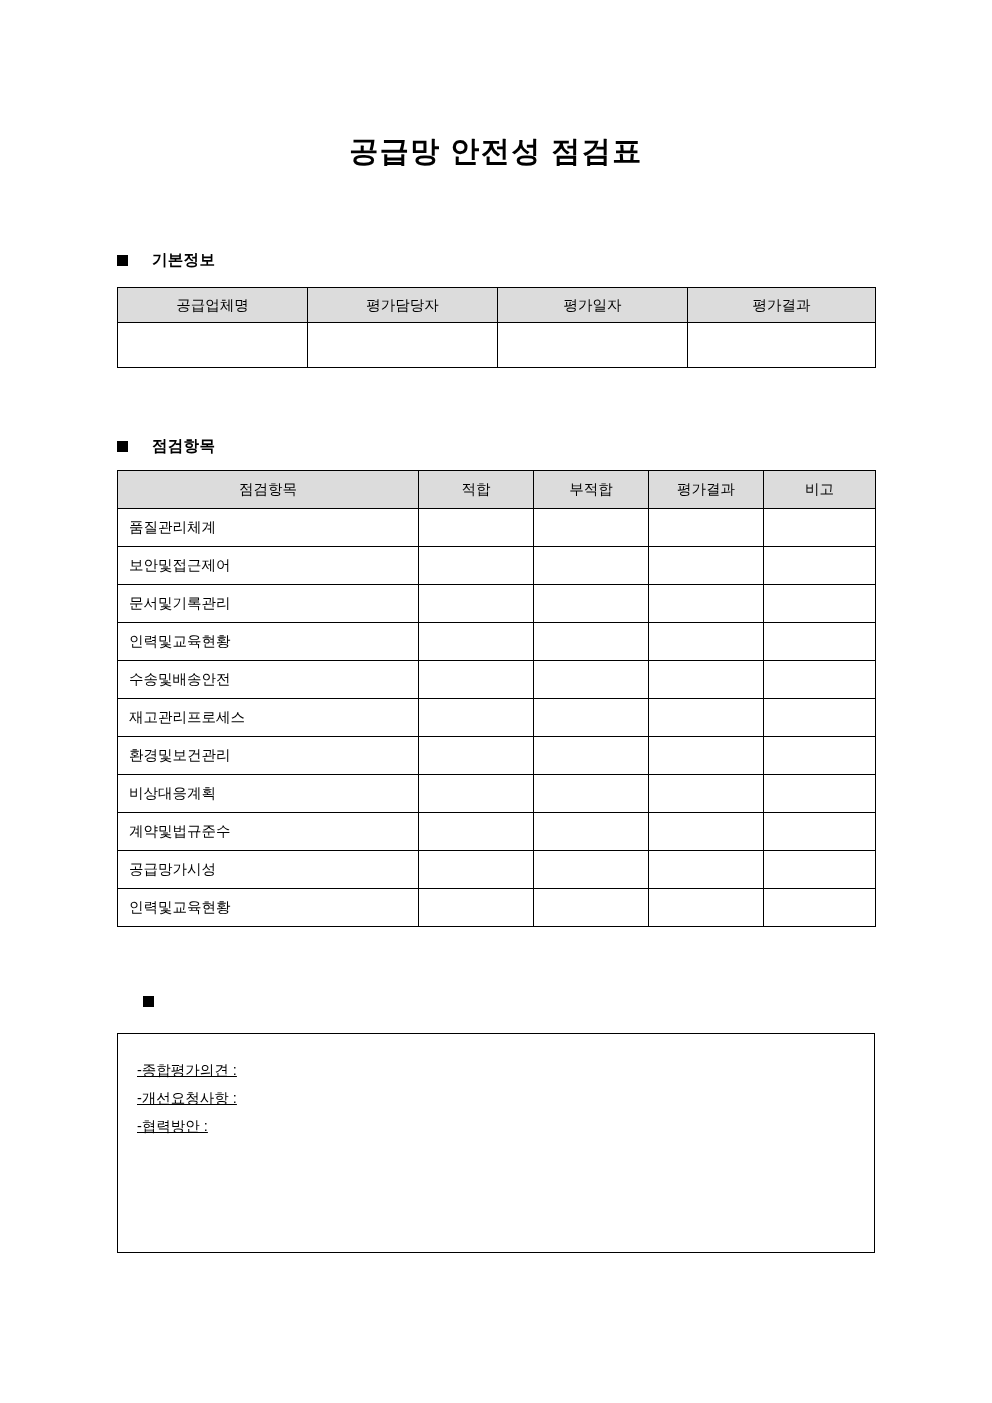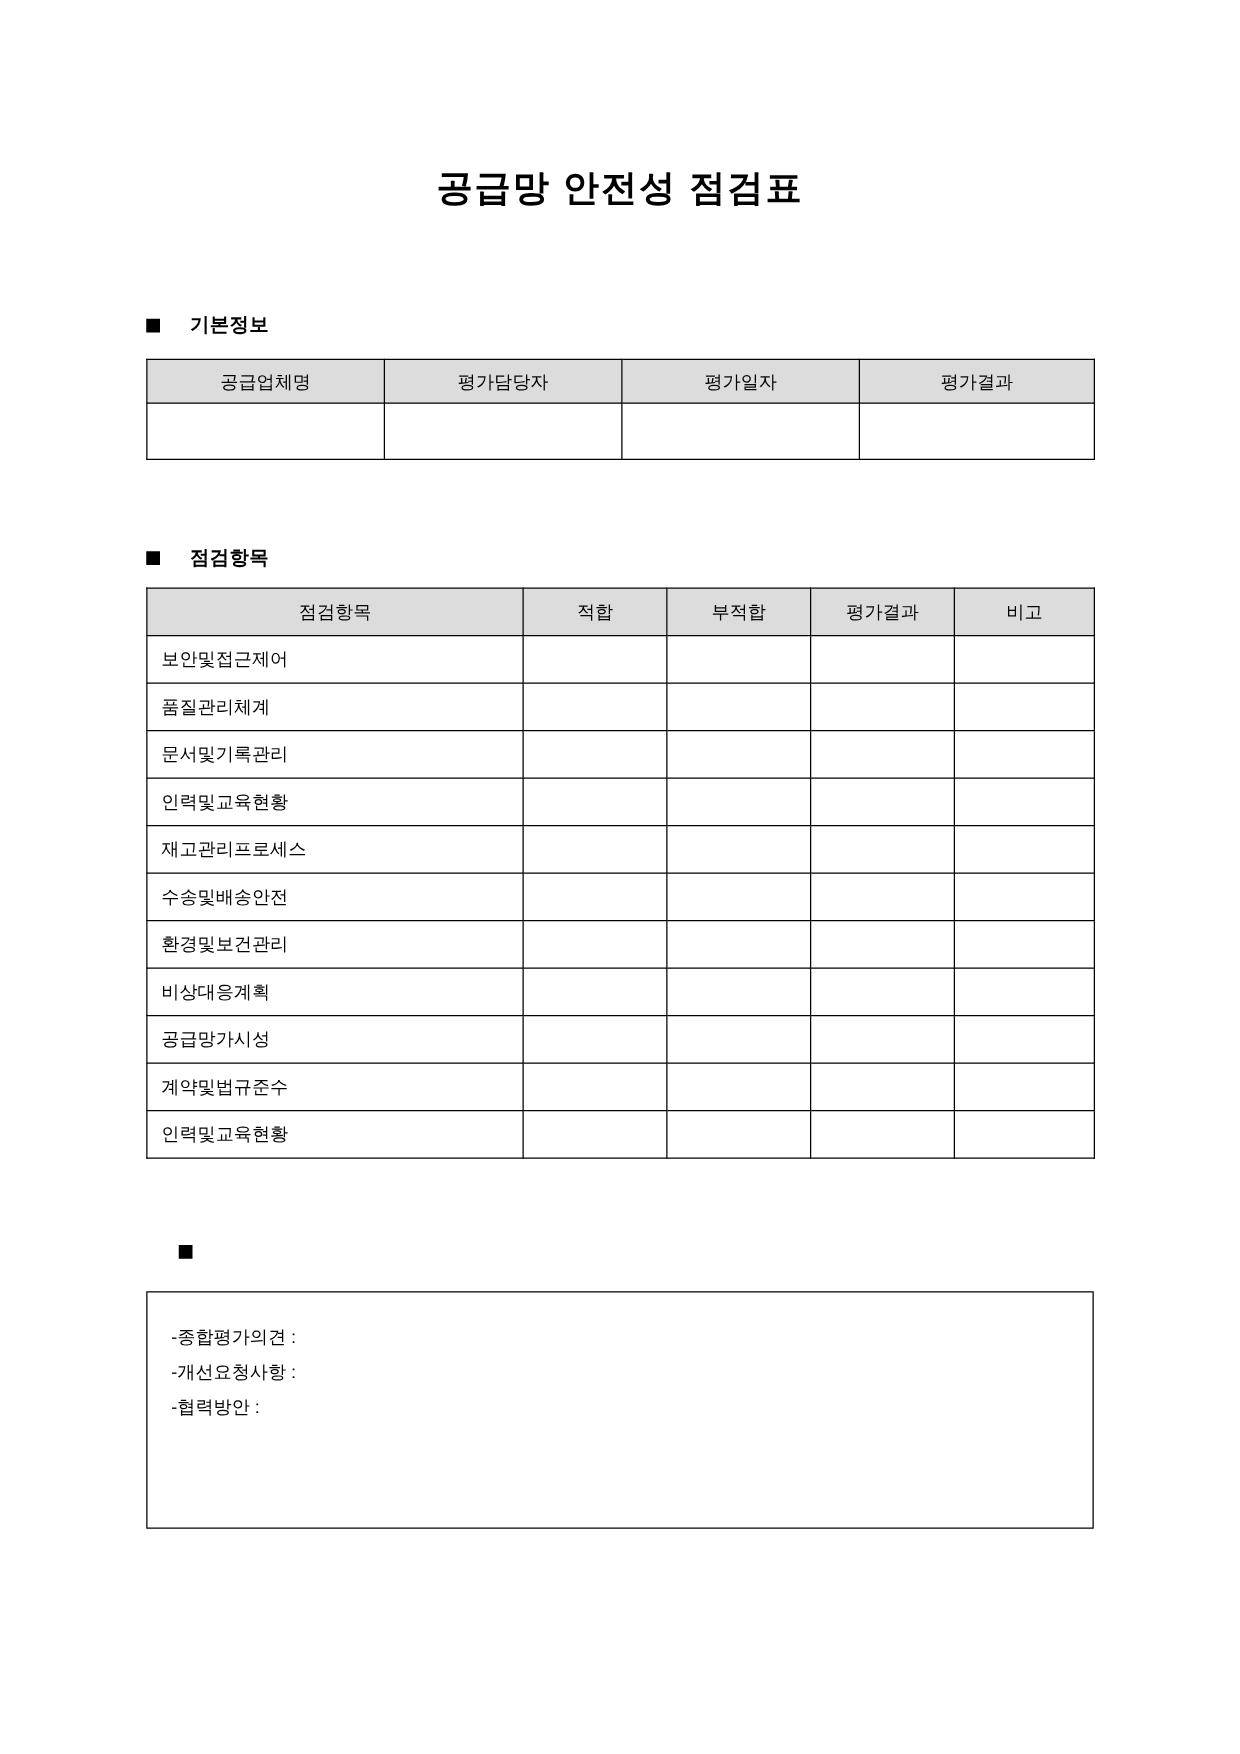--- a/index.html
+++ b/index.html
@@ -107,25 +107,26 @@
     padding-left: 11px;
   }
   #table-items td.mark-cell { text-align: center; }
 
   
   #remarks-box {
     position: absolute;
     left: 117px;
     top: 1033px;
     width: 758px;
-    height: 190px;
+    height: 220px;
     border: 1px solid #000000;
     box-sizing: border-box;
     background: #ffffff;
     padding: 22px 6px 0 19px;
+    text-decoration: underline;
   }
   #remarks-box .remark-line {
     font-size: 14.5px;
     line-height: 28px;
     white-space: nowrap;
   }
 </style>
 </head>
 <body>
 
@@ -180,84 +181,84 @@
       <tr>
         <th>점검항목</th>
         <th>적합</th>
         <th>부적합</th>
         <th>평가결과</th>
         <th>비고</th>
       </tr>
     </thead>
     <tbody>
       <tr>
+        <td class="item-name">품질관리체계</td>
+        <td class="mark-cell"></td>
+        <td class="mark-cell"></td>
+        <td class="mark-cell"></td>
+        <td class="mark-cell"></td>
+      </tr>
+      <tr>
         <td class="item-name">보안및접근제어</td>
         <td class="mark-cell"></td>
         <td class="mark-cell"></td>
         <td class="mark-cell"></td>
         <td class="mark-cell"></td>
       </tr>
       <tr>
-        <td class="item-name">품질관리체계</td>
-        <td class="mark-cell"></td>
-        <td class="mark-cell"></td>
-        <td class="mark-cell"></td>
-        <td class="mark-cell"></td>
-      </tr>
-      <tr>
         <td class="item-name">문서및기록관리</td>
         <td class="mark-cell"></td>
         <td class="mark-cell"></td>
         <td class="mark-cell"></td>
         <td class="mark-cell"></td>
       </tr>
       <tr>
         <td class="item-name">인력및교육현황</td>
         <td class="mark-cell"></td>
         <td class="mark-cell"></td>
         <td class="mark-cell"></td>
         <td class="mark-cell"></td>
       </tr>
       <tr>
+        <td class="item-name">수송및배송안전</td>
+        <td class="mark-cell"></td>
+        <td class="mark-cell"></td>
+        <td class="mark-cell"></td>
+        <td class="mark-cell"></td>
+      </tr>
+      <tr>
         <td class="item-name">재고관리프로세스</td>
         <td class="mark-cell"></td>
         <td class="mark-cell"></td>
         <td class="mark-cell"></td>
         <td class="mark-cell"></td>
       </tr>
       <tr>
-        <td class="item-name">수송및배송안전</td>
-        <td class="mark-cell"></td>
-        <td class="mark-cell"></td>
-        <td class="mark-cell"></td>
-        <td class="mark-cell"></td>
-      </tr>
-      <tr>
         <td class="item-name">환경및보건관리</td>
         <td class="mark-cell"></td>
         <td class="mark-cell"></td>
         <td class="mark-cell"></td>
         <td class="mark-cell"></td>
       </tr>
       <tr>
         <td class="item-name">비상대응계획</td>
         <td class="mark-cell"></td>
         <td class="mark-cell"></td>
         <td class="mark-cell"></td>
         <td class="mark-cell"></td>
       </tr>
       <tr>
+        <td class="item-name">계약및법규준수</td>
+        <td class="mark-cell"></td>
+        <td class="mark-cell"></td>
+        <td class="mark-cell"></td>
+        <td class="mark-cell"></td>
+      </tr>
+      <tr>
         <td class="item-name">공급망가시성</td>
-        <td class="mark-cell"></td>
-        <td class="mark-cell"></td>
-        <td class="mark-cell"></td>
-        <td class="mark-cell"></td>
-      </tr>
-      <tr>
-        <td class="item-name">계약및법규준수</td>
         <td class="mark-cell"></td>
         <td class="mark-cell"></td>
         <td class="mark-cell"></td>
         <td class="mark-cell"></td>
       </tr>
       <tr>
         <td class="item-name">인력및교육현황</td>
         <td class="mark-cell"></td>
         <td class="mark-cell"></td>
         <td class="mark-cell"></td>

